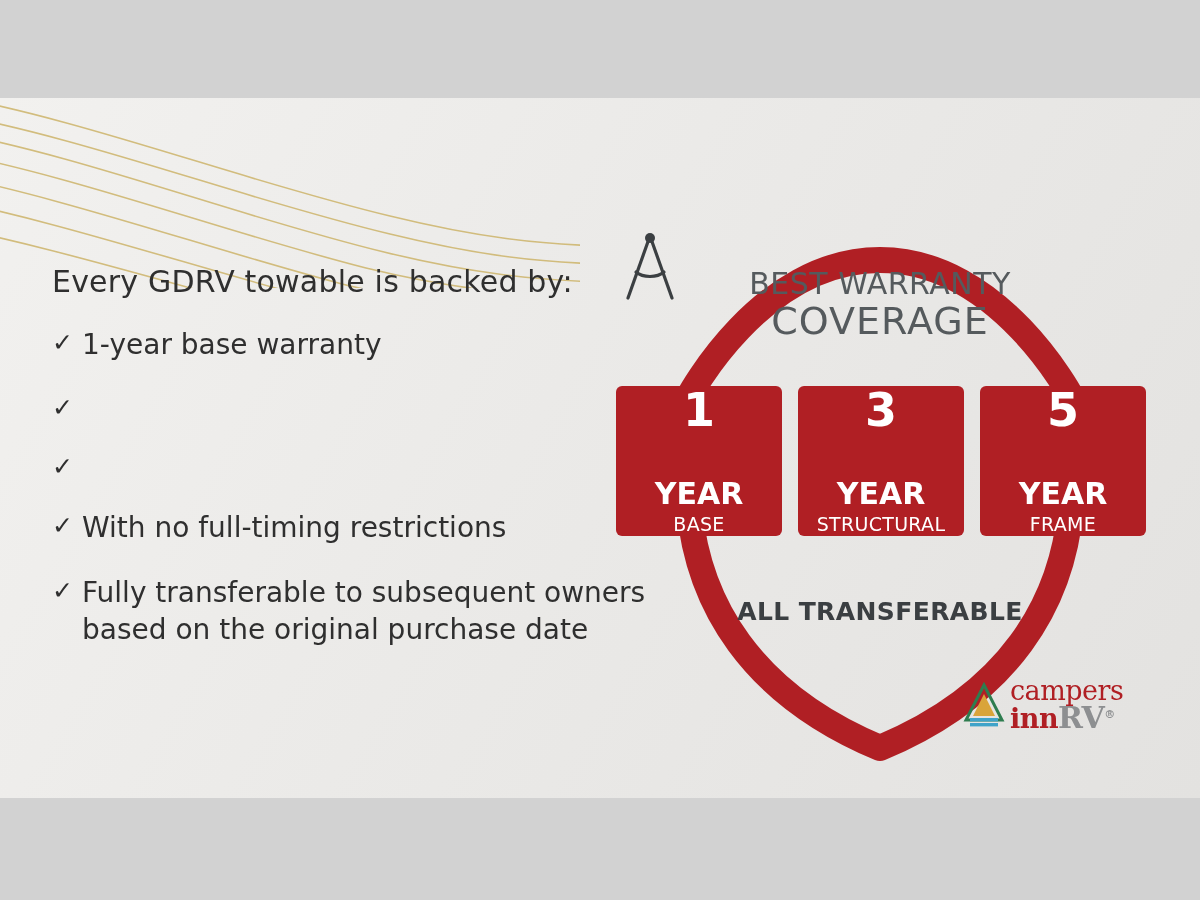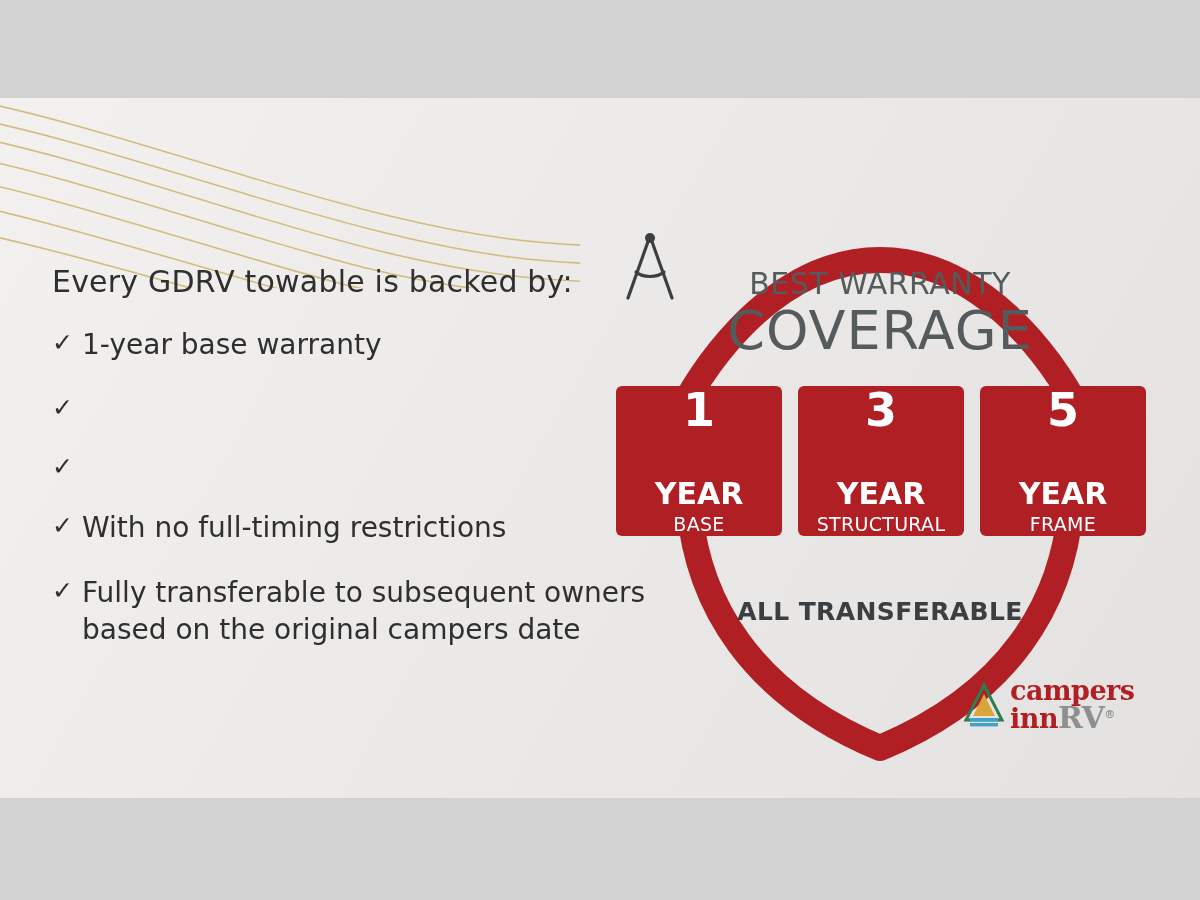--- a/index.html
+++ b/index.html
@@ -85,21 +85,21 @@
     color: #555a5d;
     font-weight: normal;
     font-family: "DejaVu Sans", sans-serif;
   }
   .badge-title .l1 {
     font-size: 30px;
     letter-spacing: .5px;
     display: block;
   }
   .badge-title .l2 {
-    font-size: 54px;
+    font-size: 38px;
     letter-spacing: 1px;
     display: block;
     margin-top: -2px;
   }
   .tiles {
     position: absolute;
     left: 6px;
     top: 158px;
     width: 530px;
     display: flex;
@@ -168,21 +168,21 @@
   }
   .logo-mark { width: 44px; height: 46px; flex: 0 0 auto; }
   .logo-words {
     margin-left: 4px;
     line-height: 0.95;
     font-family: "DejaVu Serif", serif;
   }
   .logo-words .w1 {
     color: #b01f24;
     font-size: 27px;
-    font-weight: bold;
+    font-weight: normal;
     display: block;
     letter-spacing: -.5px;
   }
   .logo-words .w2 {
     display: block;
     color: #b01f24;
     font-size: 27px;
     font-weight: bold;
     letter-spacing: -.5px;
   }
@@ -225,21 +225,21 @@
     </div>
     <div class="bullet">
       <span class="check">✓</span>
     </div>
     <div class="bullet">
       <span class="check">✓</span>
       <span class="bullet-text">With no full-timing restrictions</span>
     </div>
     <div class="bullet">
       <span class="check">✓</span>
-      <span class="bullet-text">Fully transferable to subsequent owners based on the original campers date</span>
+      <span class="bullet-text">Fully transferable to subsequent owners based on the original purchase date</span>
     </div>
   </div>
 
   <div class="badge">
     <svg width="540" height="540" viewBox="0 0 540 540">
       <path d="M78,170 C78,170 150,32 270,32 C390,32 462,170 462,170
                L462,250 C462,380 390,470 270,520 C150,470 78,380 78,250 Z" fill="none" stroke="#b01f24" stroke-width="26" stroke-linejoin="round"></path>
     </svg>
 
     <div class="badge-title">

